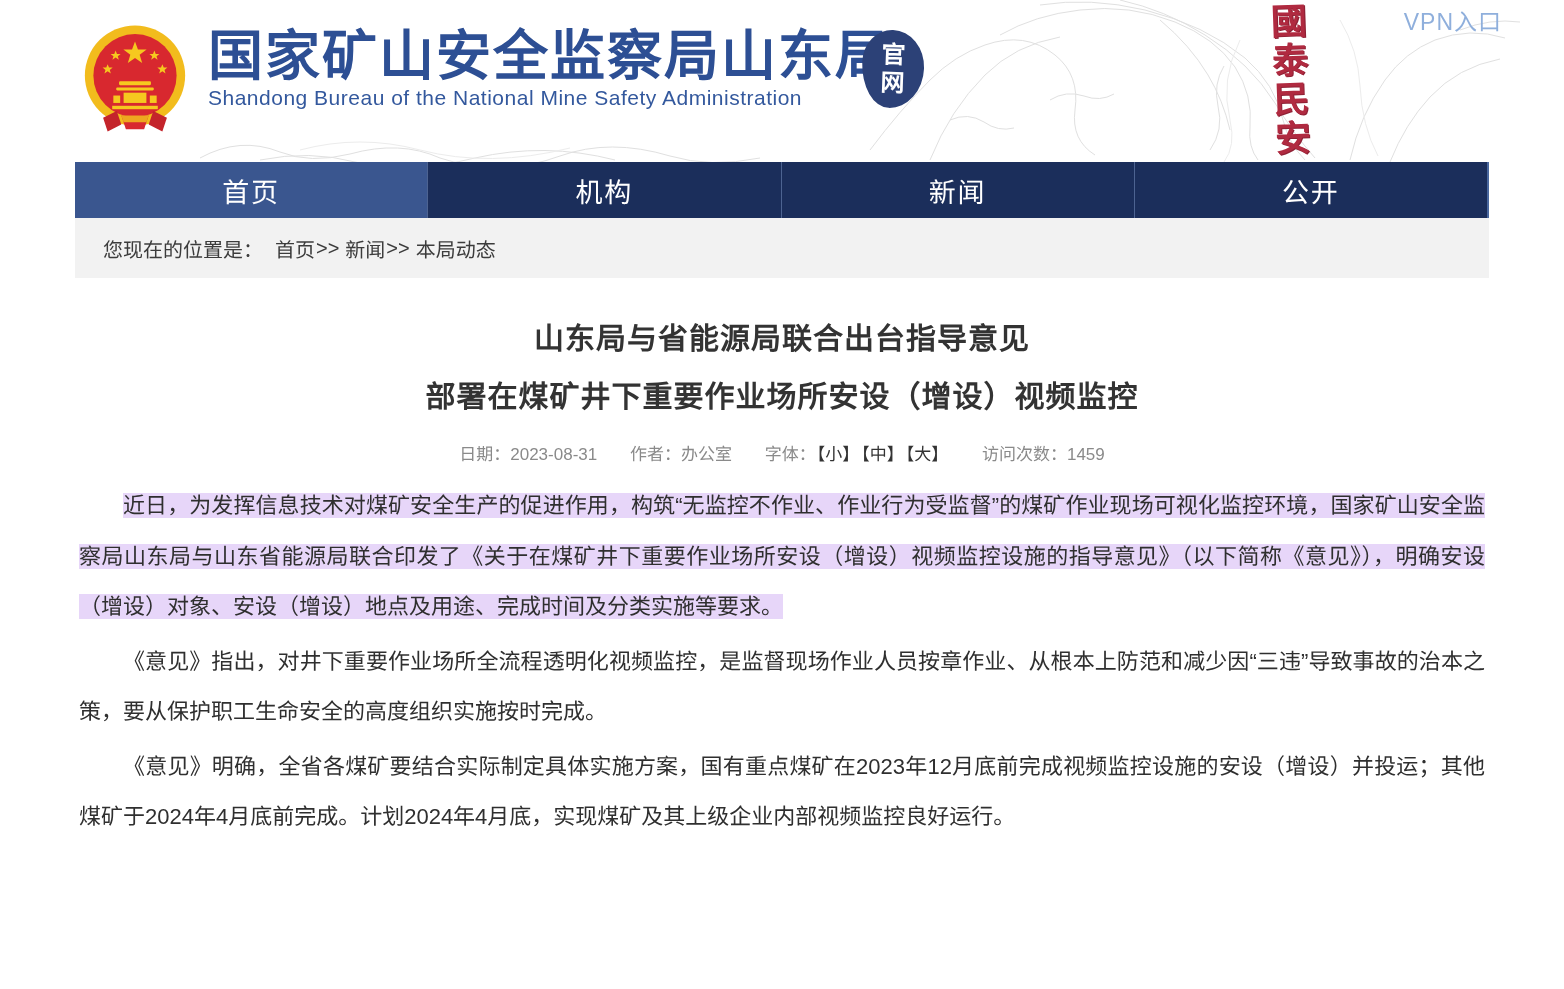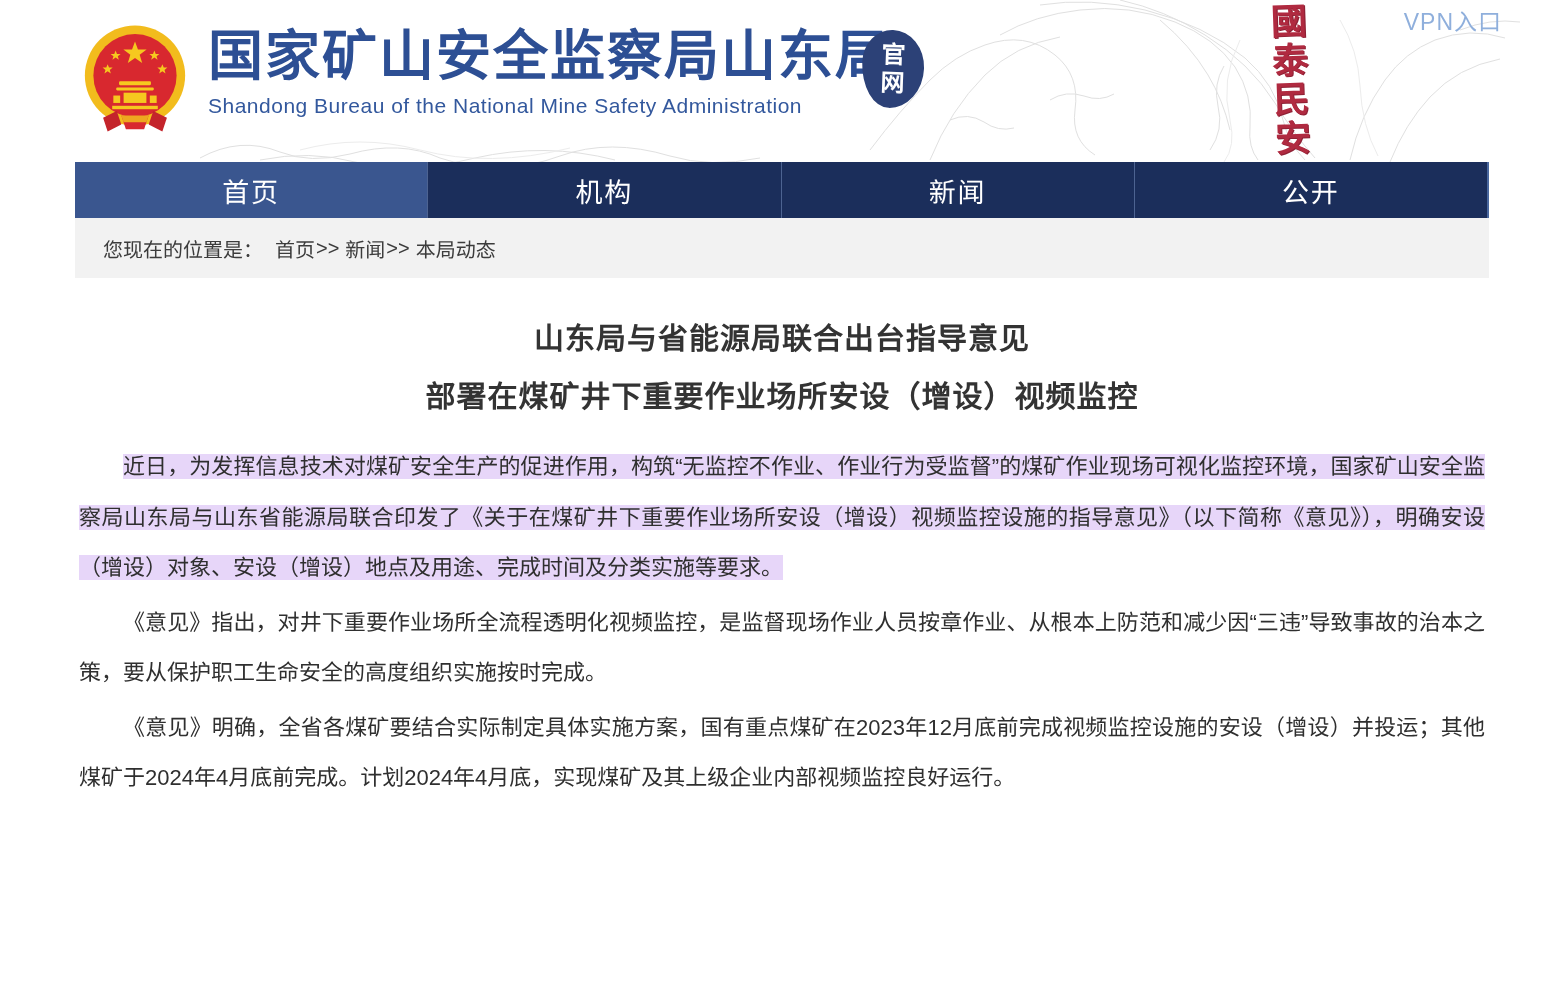--- a/index.html
+++ b/index.html
@@ -19,21 +19,21 @@
     font-size:23px; color:#8fafdc; letter-spacing:1px; cursor:pointer;
   }
   .logo-wrap { position:absolute; left:78px; top:20px; width:800px; height:125px; display:flex; cursor:pointer; }
   .emblem { width:114px; height:118px; flex:0 0 auto; }
   .title-block { margin-left:16px; padding-top:6px; }
   .site-title {
     font-size:55px; font-weight:bold; color:#2d4f94; letter-spacing:2px;
     line-height:60px; white-space:nowrap;
   }
   .site-subtitle {
-    font-size:21px; color:#33589d; margin-top:8px; letter-spacing:.5px; white-space:nowrap;
+    font-size:21px; color:#33589d; letter-spacing:.5px; white-space:nowrap;
   }
   .stamp {
     position:absolute; left:862px; top:30px; width:62px; height:78px;
     background:#2c4177; border-radius:48% 52% 55% 45% / 42% 48% 52% 58%;
     transform:rotate(2deg);
     display:flex; flex-direction:column; align-items:center; justify-content:center;
     color:#fff; font-family:"DejaVu Serif","Liberation Serif",serif;
     font-size:24px; line-height:28px; font-weight:bold;
   }
   .seal {
@@ -173,19 +173,25 @@
   <span class="sep">&gt;&gt;</span>
   <a>本局动态</a>
 </div>
 
 <div class="article">
   <h1 class="article-title">
     <span>山东局与省能源局联合出台指导意见</span><br>
     <span>部署在煤矿井下重要作业场所安设（增设）视频监控</span>
   </h1>
 
+  <div class="article-meta">
+    <span class="item"><span>日期：</span><span>2023-08-31</span></span>
+    <span class="item"><span>作者：</span><span>办公室</span></span>
+    <span class="item"><span>字体：</span><span class="font-btn">【小】</span><span class="font-btn">【中】</span><span class="font-btn">【大】</span></span>
+    <span class="item"><span>访问次数：</span><span>1459</span></span>
+  </div>
 
   <div class="article-body">
     <p><span class="hl">近日，为发挥信息技术对煤矿安全生产的促进作用，构筑“无监控不作业、作业行为受监督”的煤矿作业现场可视化监控环境，国家矿山安全监察局山东局与山东省能源局联合印发了《关于在煤矿井下重要作业场所安设（增设）视频监控设施的指导意见》（以下简称《意见》），明确安设（增设）对象、安设（增设）地点及用途、完成时间及分类实施等要求。</span></p>
     <p>《意见》指出，对井下重要作业场所全流程透明化视频监控，是监督现场作业人员按章作业、从根本上防范和减少因“三违”导致事故的治本之策，要从保护职工生命安全的高度组织实施按时完成。</p>
     <p>《意见》明确，全省各煤矿要结合实际制定具体实施方案，国有重点煤矿在2023年12月底前完成视频监控设施的安设（增设）并投运；其他煤矿于2024年4月底前完成。计划2024年4月底，实现煤矿及其上级企业内部视频监控良好运行。</p>
   </div>
 </div>
 
 </body></html>

